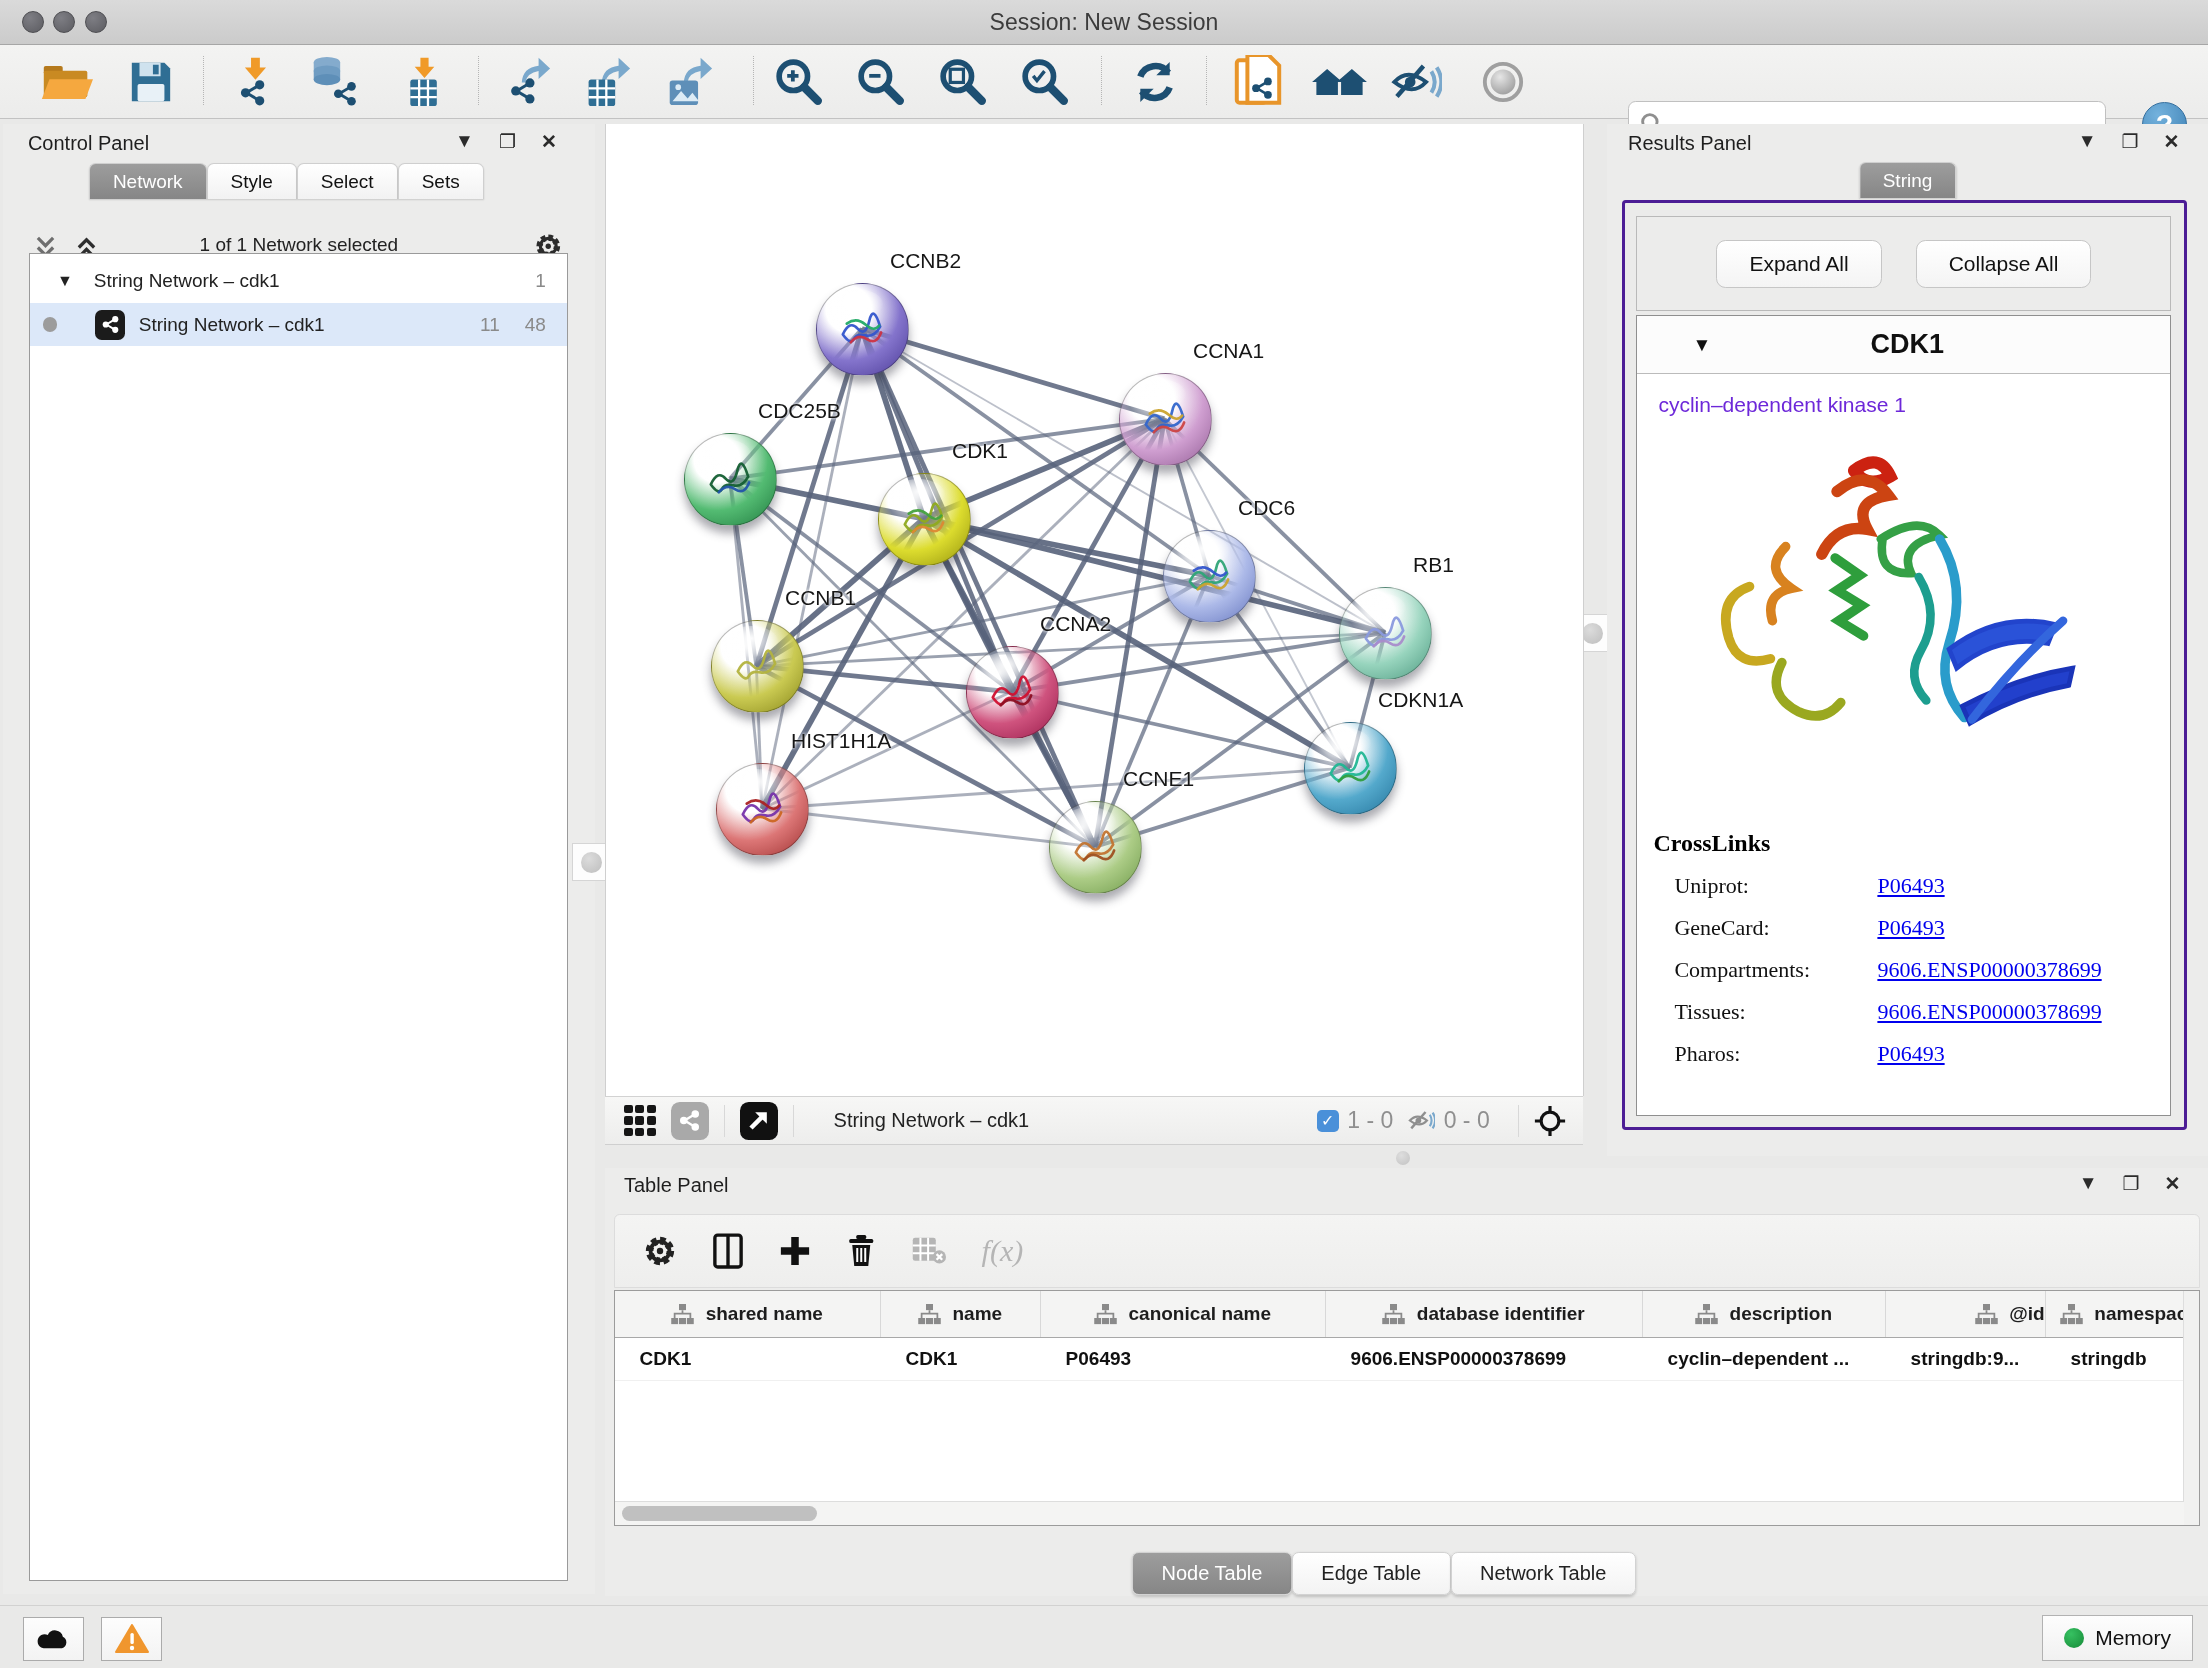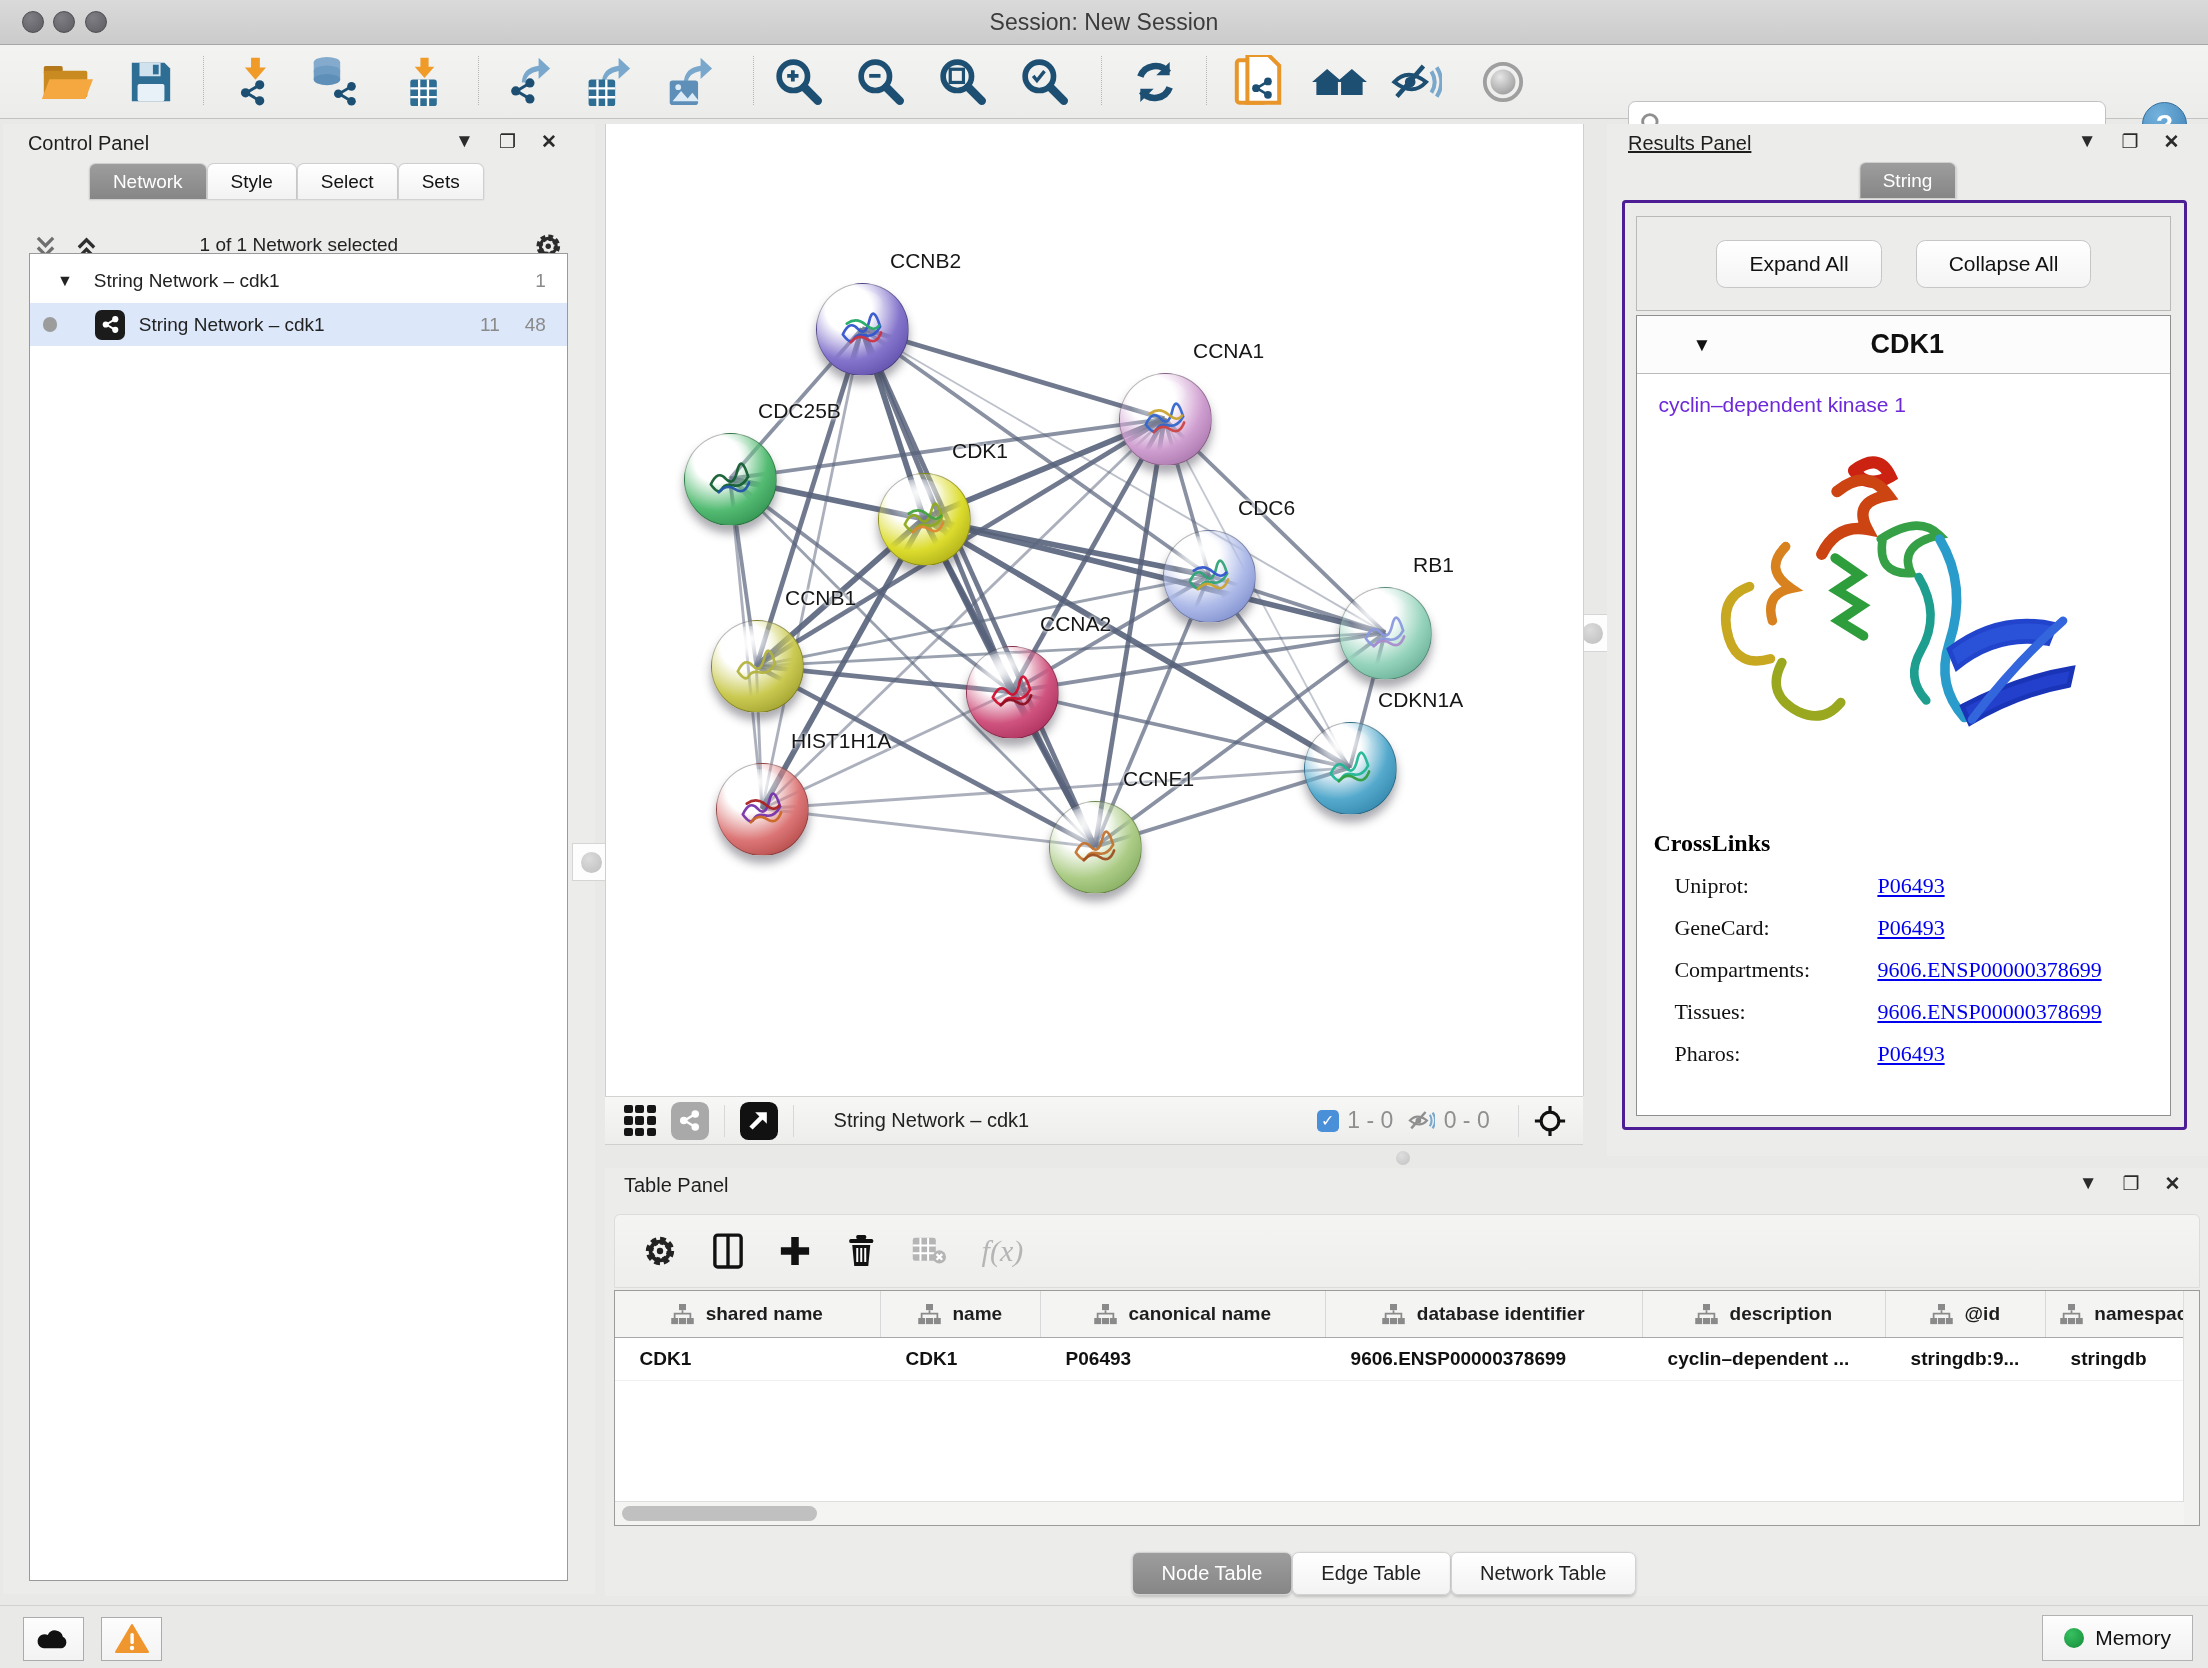--- a/index.html
+++ b/index.html
@@ -78,21 +78,21 @@
   .chip{width:38px;height:38px;border-radius:8.6px;display:flex;align-items:center;
     justify-content:center;cursor:pointer;}
   .chip.gray{background:#a9a9a9;margin-left:15px;}
   .chip.black{background:#111;}
   .nsb-name{font-size:20px;color:#222;margin-left:25px;flex:1;}
   .checkbox{width:22px;height:22px;border-radius:4.8px;background:#4a90d9;color:#fff;
     font-size:16px;display:flex;align-items:center;justify-content:center;cursor:pointer;}
   .nsb-count{font-size:23px;color:#8f8f8f;margin:0 13.3px 0 8.6px;}
   
   .results-panel{position:absolute;left:1607px;top:124px;width:601px;height:1032px;background:#ececeb;}
-  .rp-header{position:absolute;left:21px;top:7.6px;text-decoration:underline;}
+  .rp-header{position:absolute;left:21px;top:7.6px;}
   .rp-tab{position:absolute;left:50%;transform:translateX(-50%);top:38px;}
   .rp-card{position:absolute;left:15px;top:76px;width:559px;height:924px;background:#ebebea;
     border:3px solid #4c1d95;border-radius:3.8px;}
   .rp-buttons{position:absolute;left:11.4px;top:13.3px;width:533px;height:93px;border:1.9px solid #b9b9b9;
     display:flex;align-items:center;justify-content:center;gap:34px;background:#ececeb;}
   .rp-btn{height:48px;padding:0 32px;background:linear-gradient(#ffffff,#f4f4f4);
     border:1px solid #c6c6c6;border-radius:9.5px;font-size:21px;color:#111;cursor:pointer;
     font-family:"Liberation Sans",sans-serif;}
   .rp-section{position:absolute;left:11.4px;top:112px;width:533px;height:799px;background:#fff;
     border:1.9px solid #8f8f8f;}
@@ -722,21 +722,21 @@
               <use href="#sym-sitemap" width="26" height="24" style="color: rgb(138, 138, 138);"></use>
             </svg>
             <span>database identifier</span>
           </div>
           <div class="th" style="width: 243px; flex: 0 0 243px;">
             <svg width="23" height="21" viewBox="0 0 26 24">
               <use href="#sym-sitemap" width="26" height="24" style="color: rgb(138, 138, 138);"></use>
             </svg>
             <span>description</span>
           </div>
-          <div class="th" style="width: 160px; flex: 0 0 160px;">
+          <div class="th" style="width: 160px; flex: 0 0 160px; justify-content: flex-end;">
             <svg width="23" height="21" viewBox="0 0 26 24">
               <use href="#sym-sitemap" width="26" height="24" style="color: rgb(138, 138, 138);"></use>
             </svg>
             <span>@id</span>
           </div>
           <div class="th" style="width: 157px; flex: 0 0 157px;">
             <svg width="23" height="21" viewBox="0 0 26 24">
               <use href="#sym-sitemap" width="26" height="24" style="color: rgb(138, 138, 138);"></use>
             </svg>
             <span>namespac</span>

